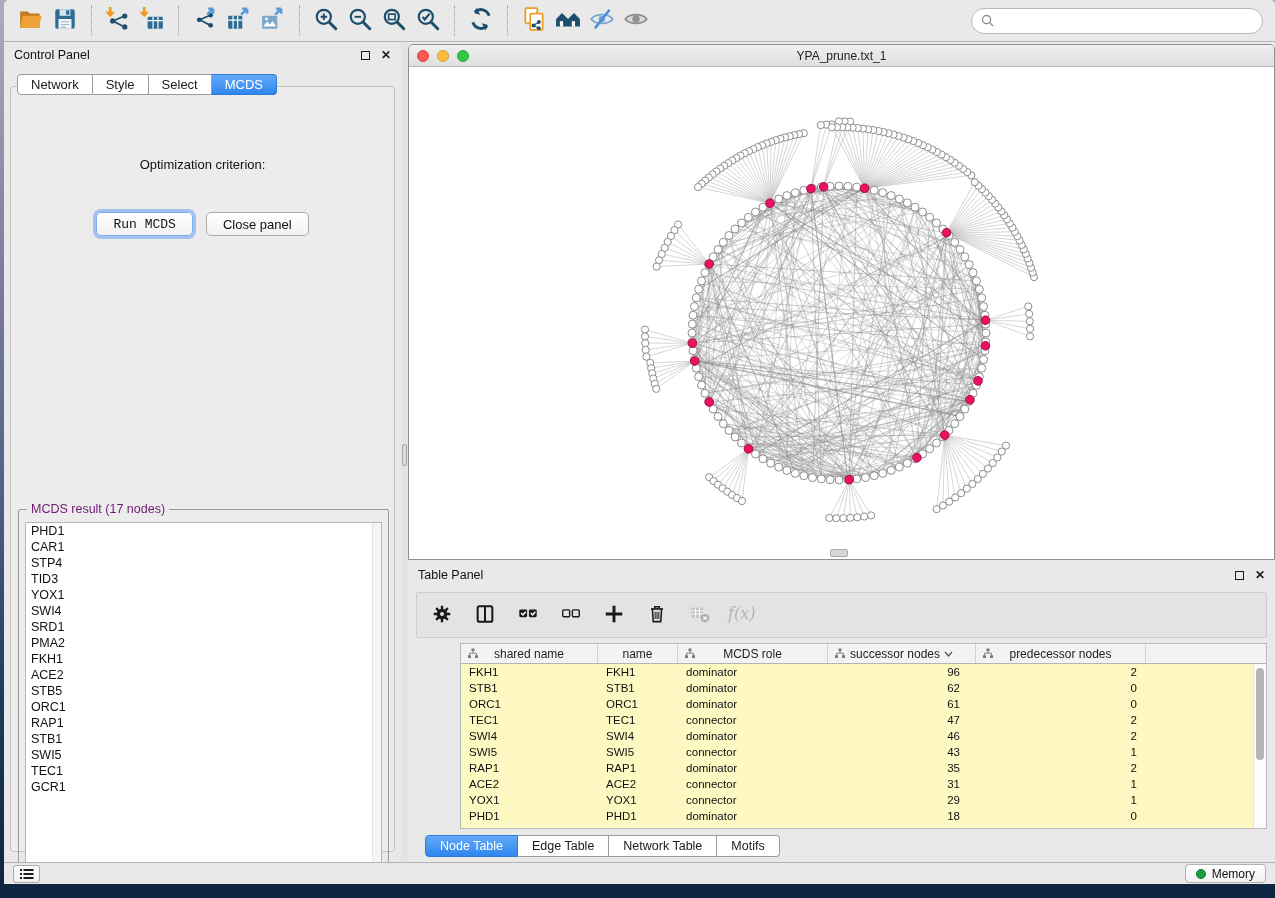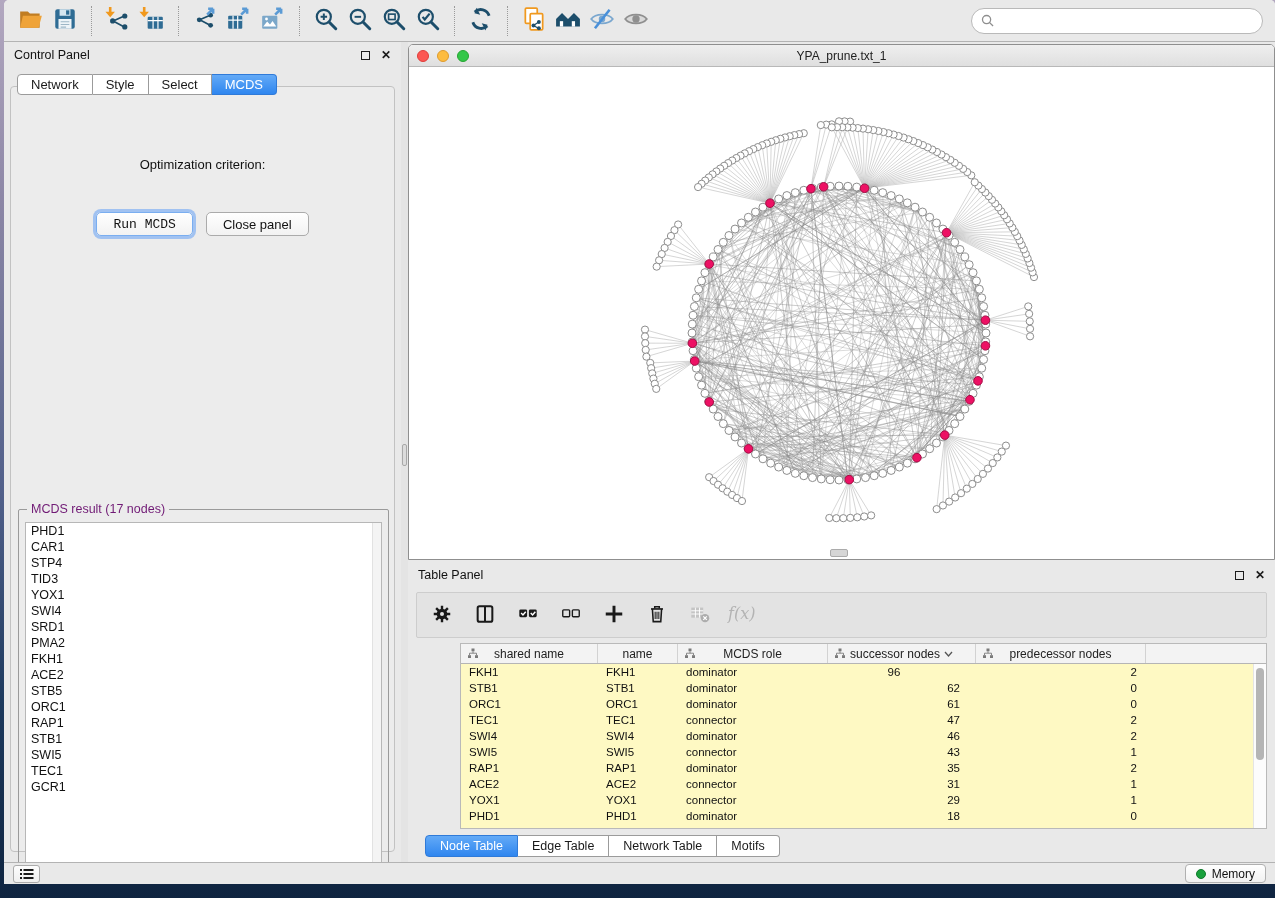--- a/index.html
+++ b/index.html
@@ -1220,21 +1220,21 @@
             </svg>
             <span>predecessor nodes</span>
           </div>
           <div class="th" style="flex: 1 1 0%; border-right: none;"></div>
         </div>
       <div>
           <div class="tr">
             <div class="td l" style="width: 137px;">FKH1</div>
             <div class="td l" style="width: 80px;">FKH1</div>
             <div class="td l" style="width: 150px;">dominator</div>
-            <div class="td r" style="width: 148px; padding-right: 16px; text-align: center;">96</div>
+            <div class="td r" style="width: 148px; padding-right: 16px;">96</div>
             <div class="td r" style="width: 170px; padding-right: 9px;">2</div>
           </div>
           <div class="tr">
             <div class="td l" style="width: 137px;">STB1</div>
             <div class="td l" style="width: 80px;">STB1</div>
             <div class="td l" style="width: 150px;">dominator</div>
             <div class="td r" style="width: 148px; padding-right: 16px;">62</div>
             <div class="td r" style="width: 170px; padding-right: 9px;">0</div>
           </div>
           <div class="tr">

